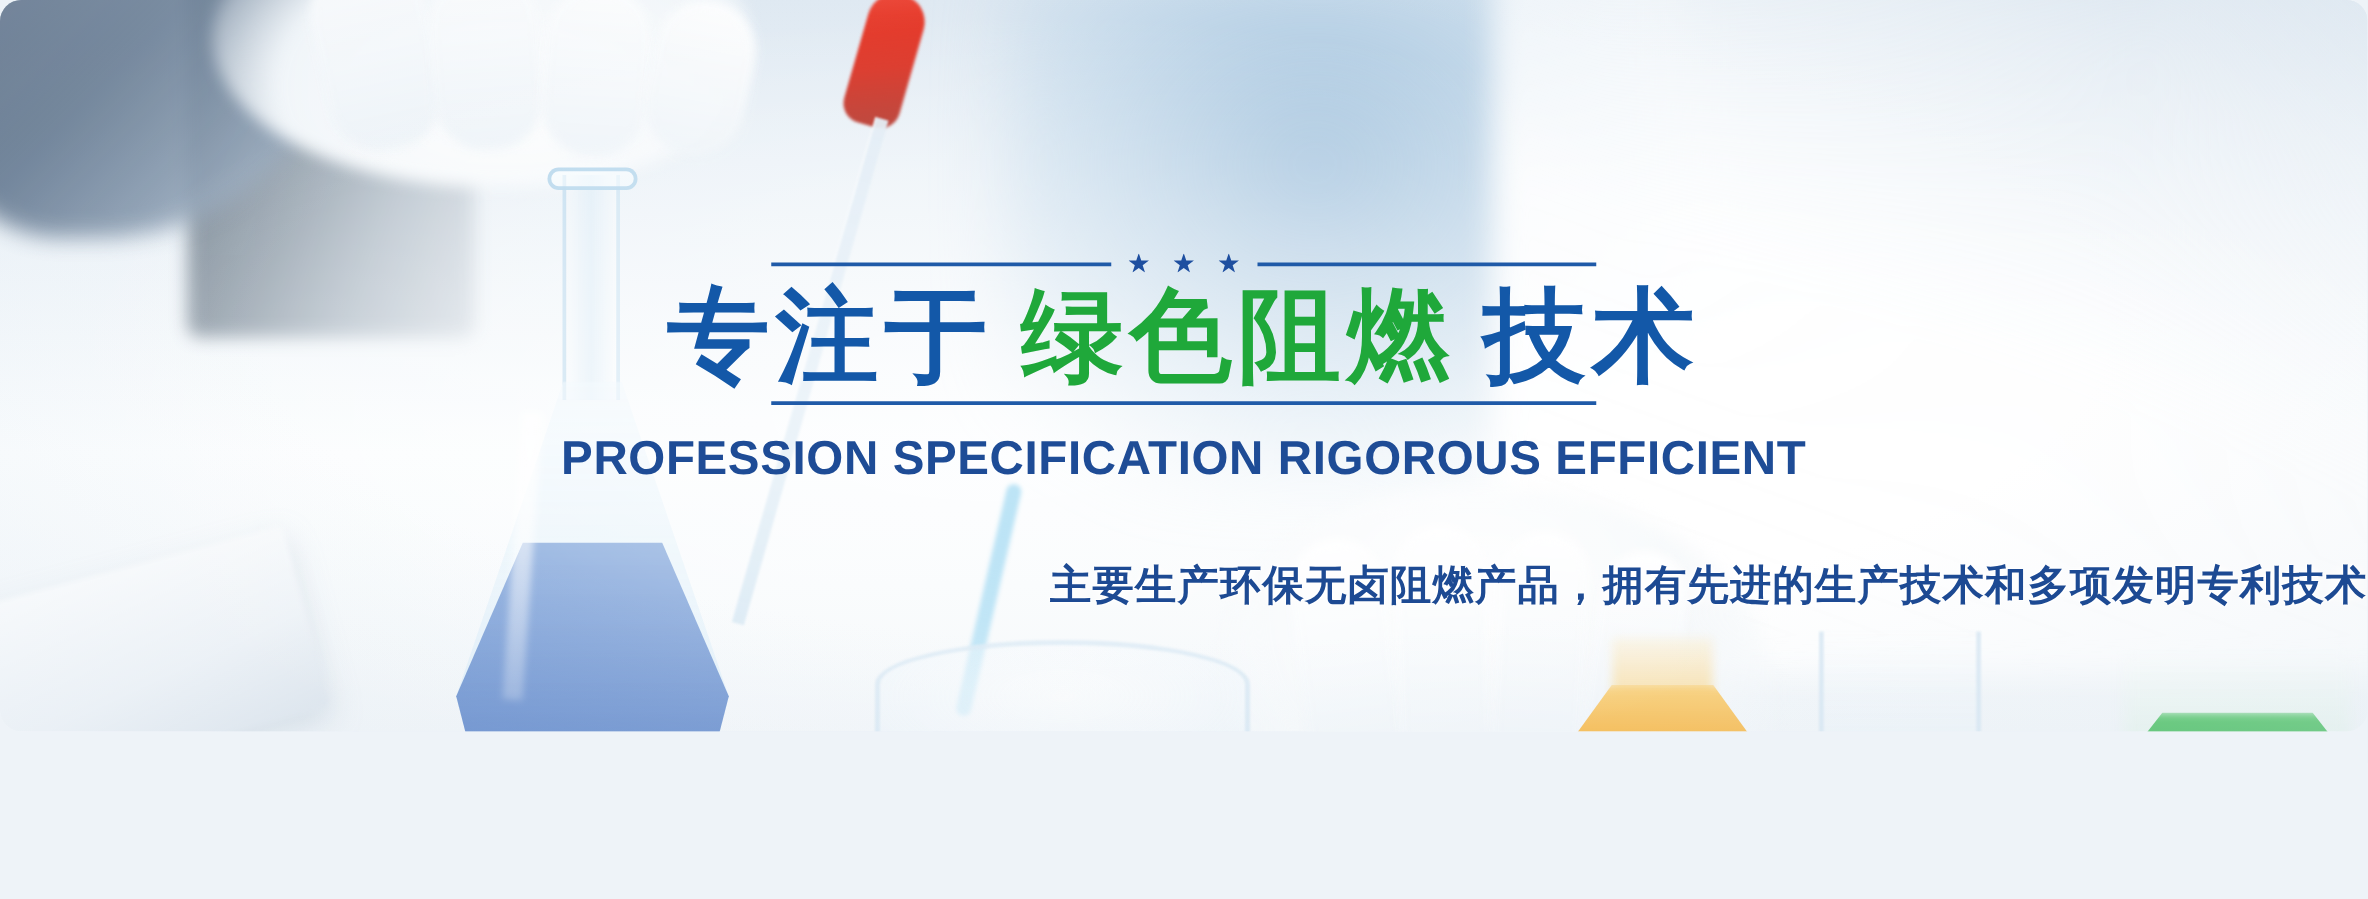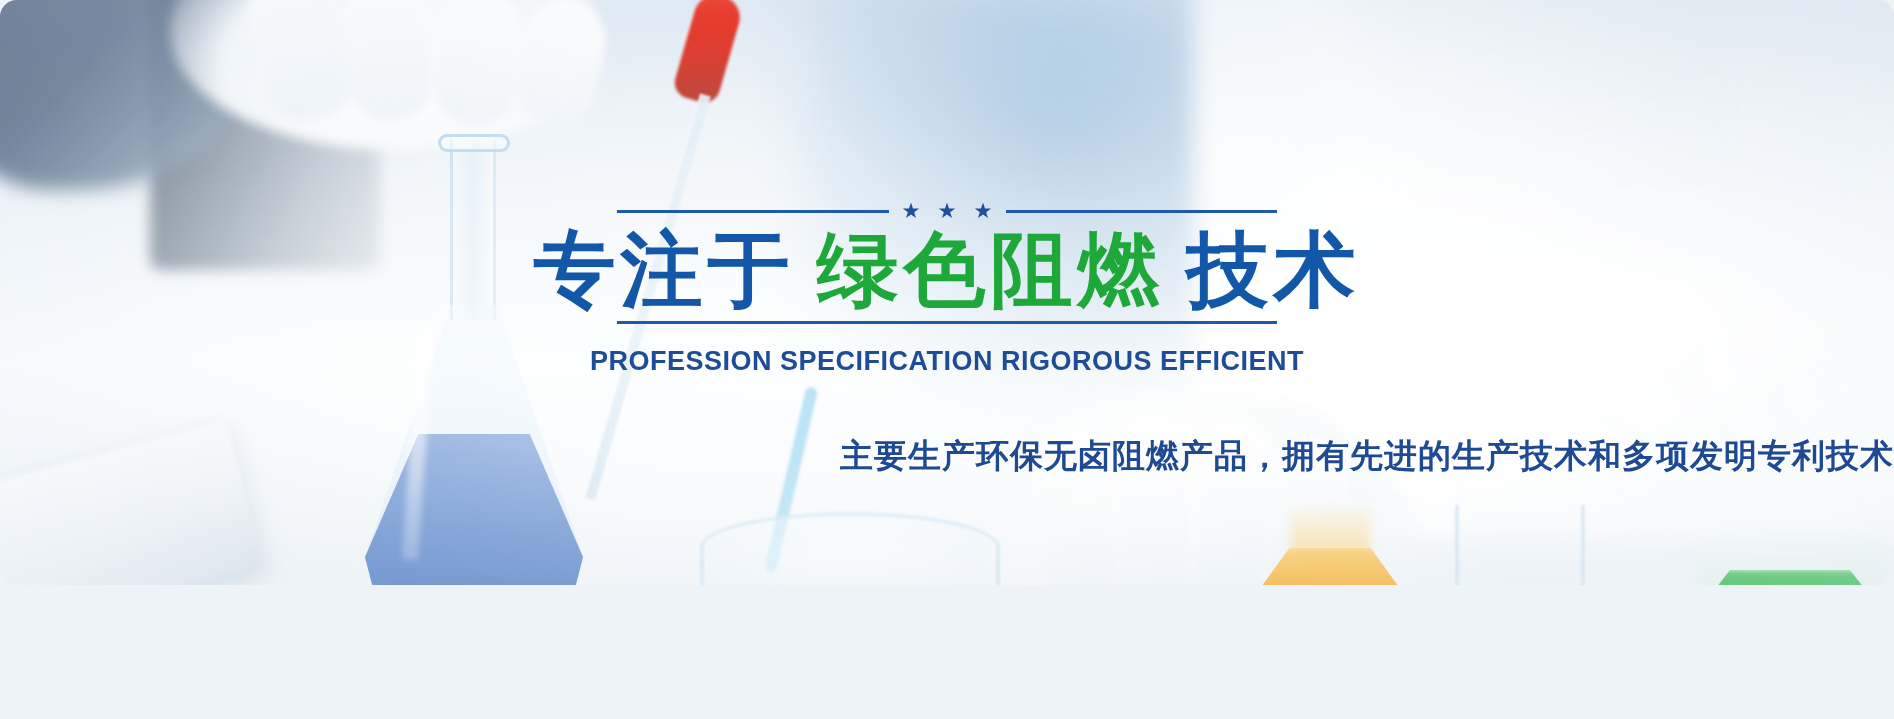--- a/index.html
+++ b/index.html
@@ -243,21 +243,21 @@
 
   .rule-bottom{
     width:660px;
     height:3px;
     background:#1f5aa8;
     margin:6px auto 0;
   }
 
   .subtitle-en{
     margin-top:22px;
-    font-size:27px;
+    font-size:38px;
     font-weight:bold;
     letter-spacing:.5px;
     color:#1e4c96;
     white-space:nowrap;
   }
 
   .tagline{
     margin-top:57px;
     font-size:33px;
     font-weight:bold;

